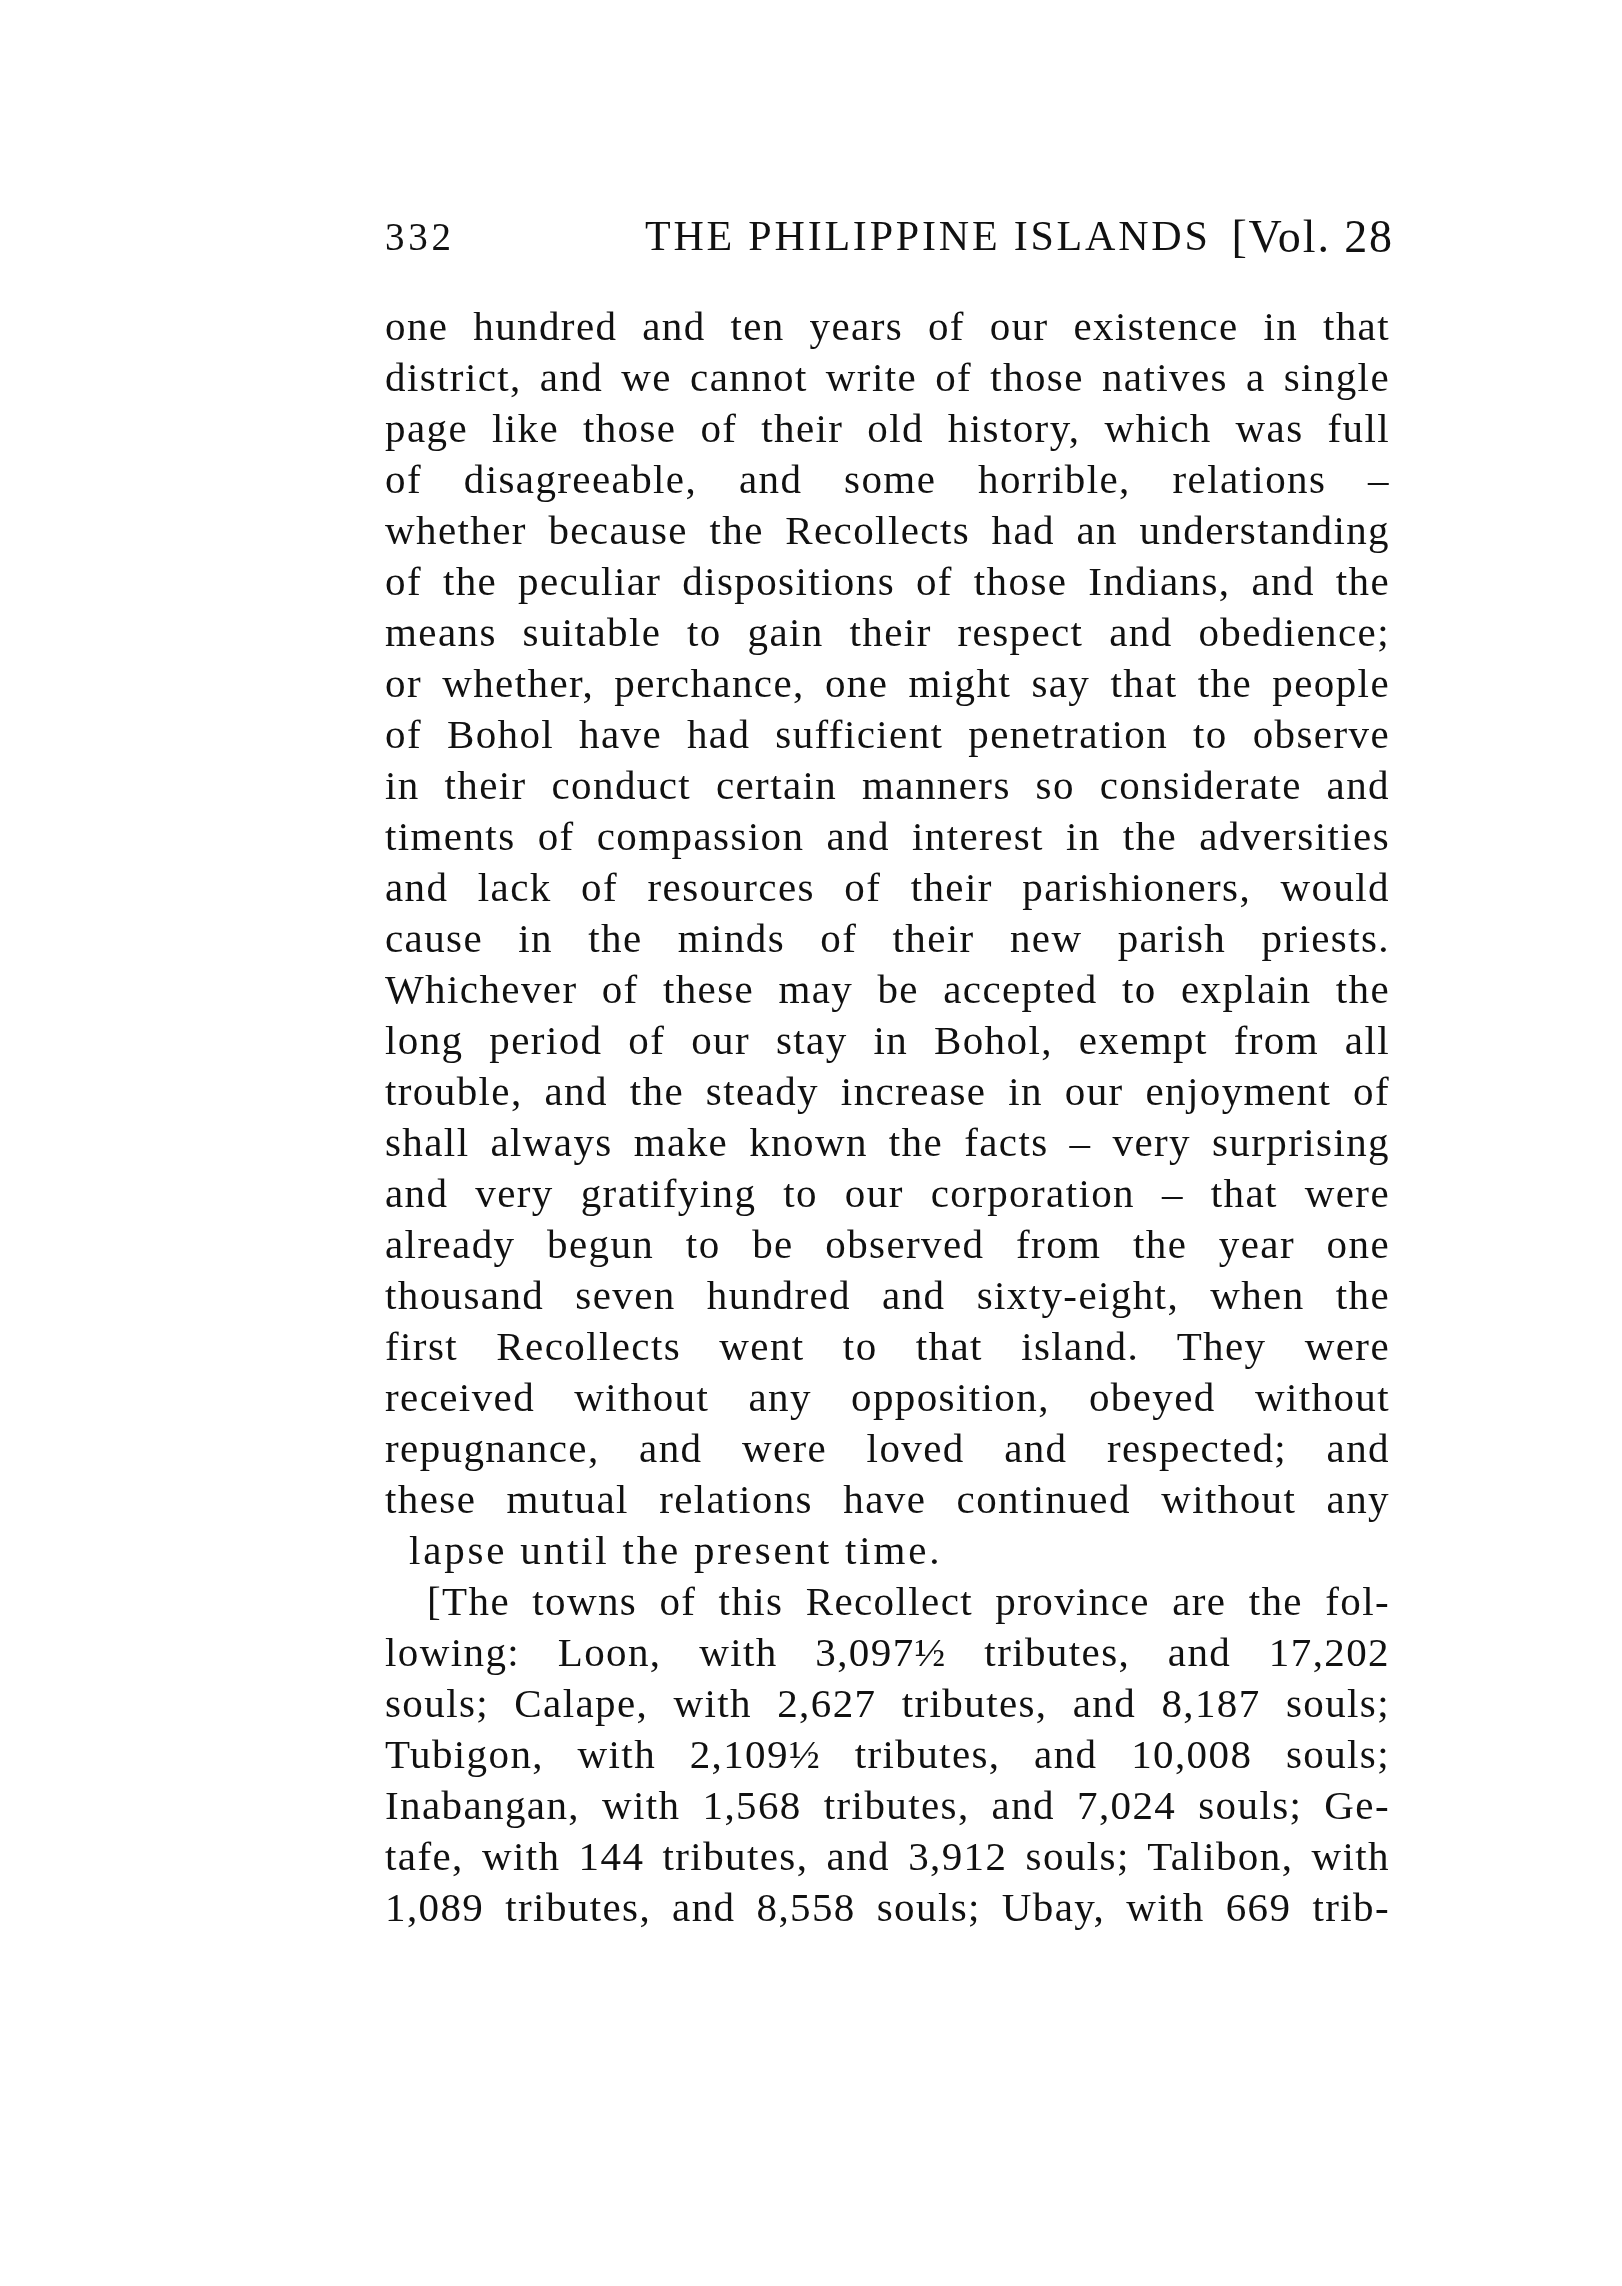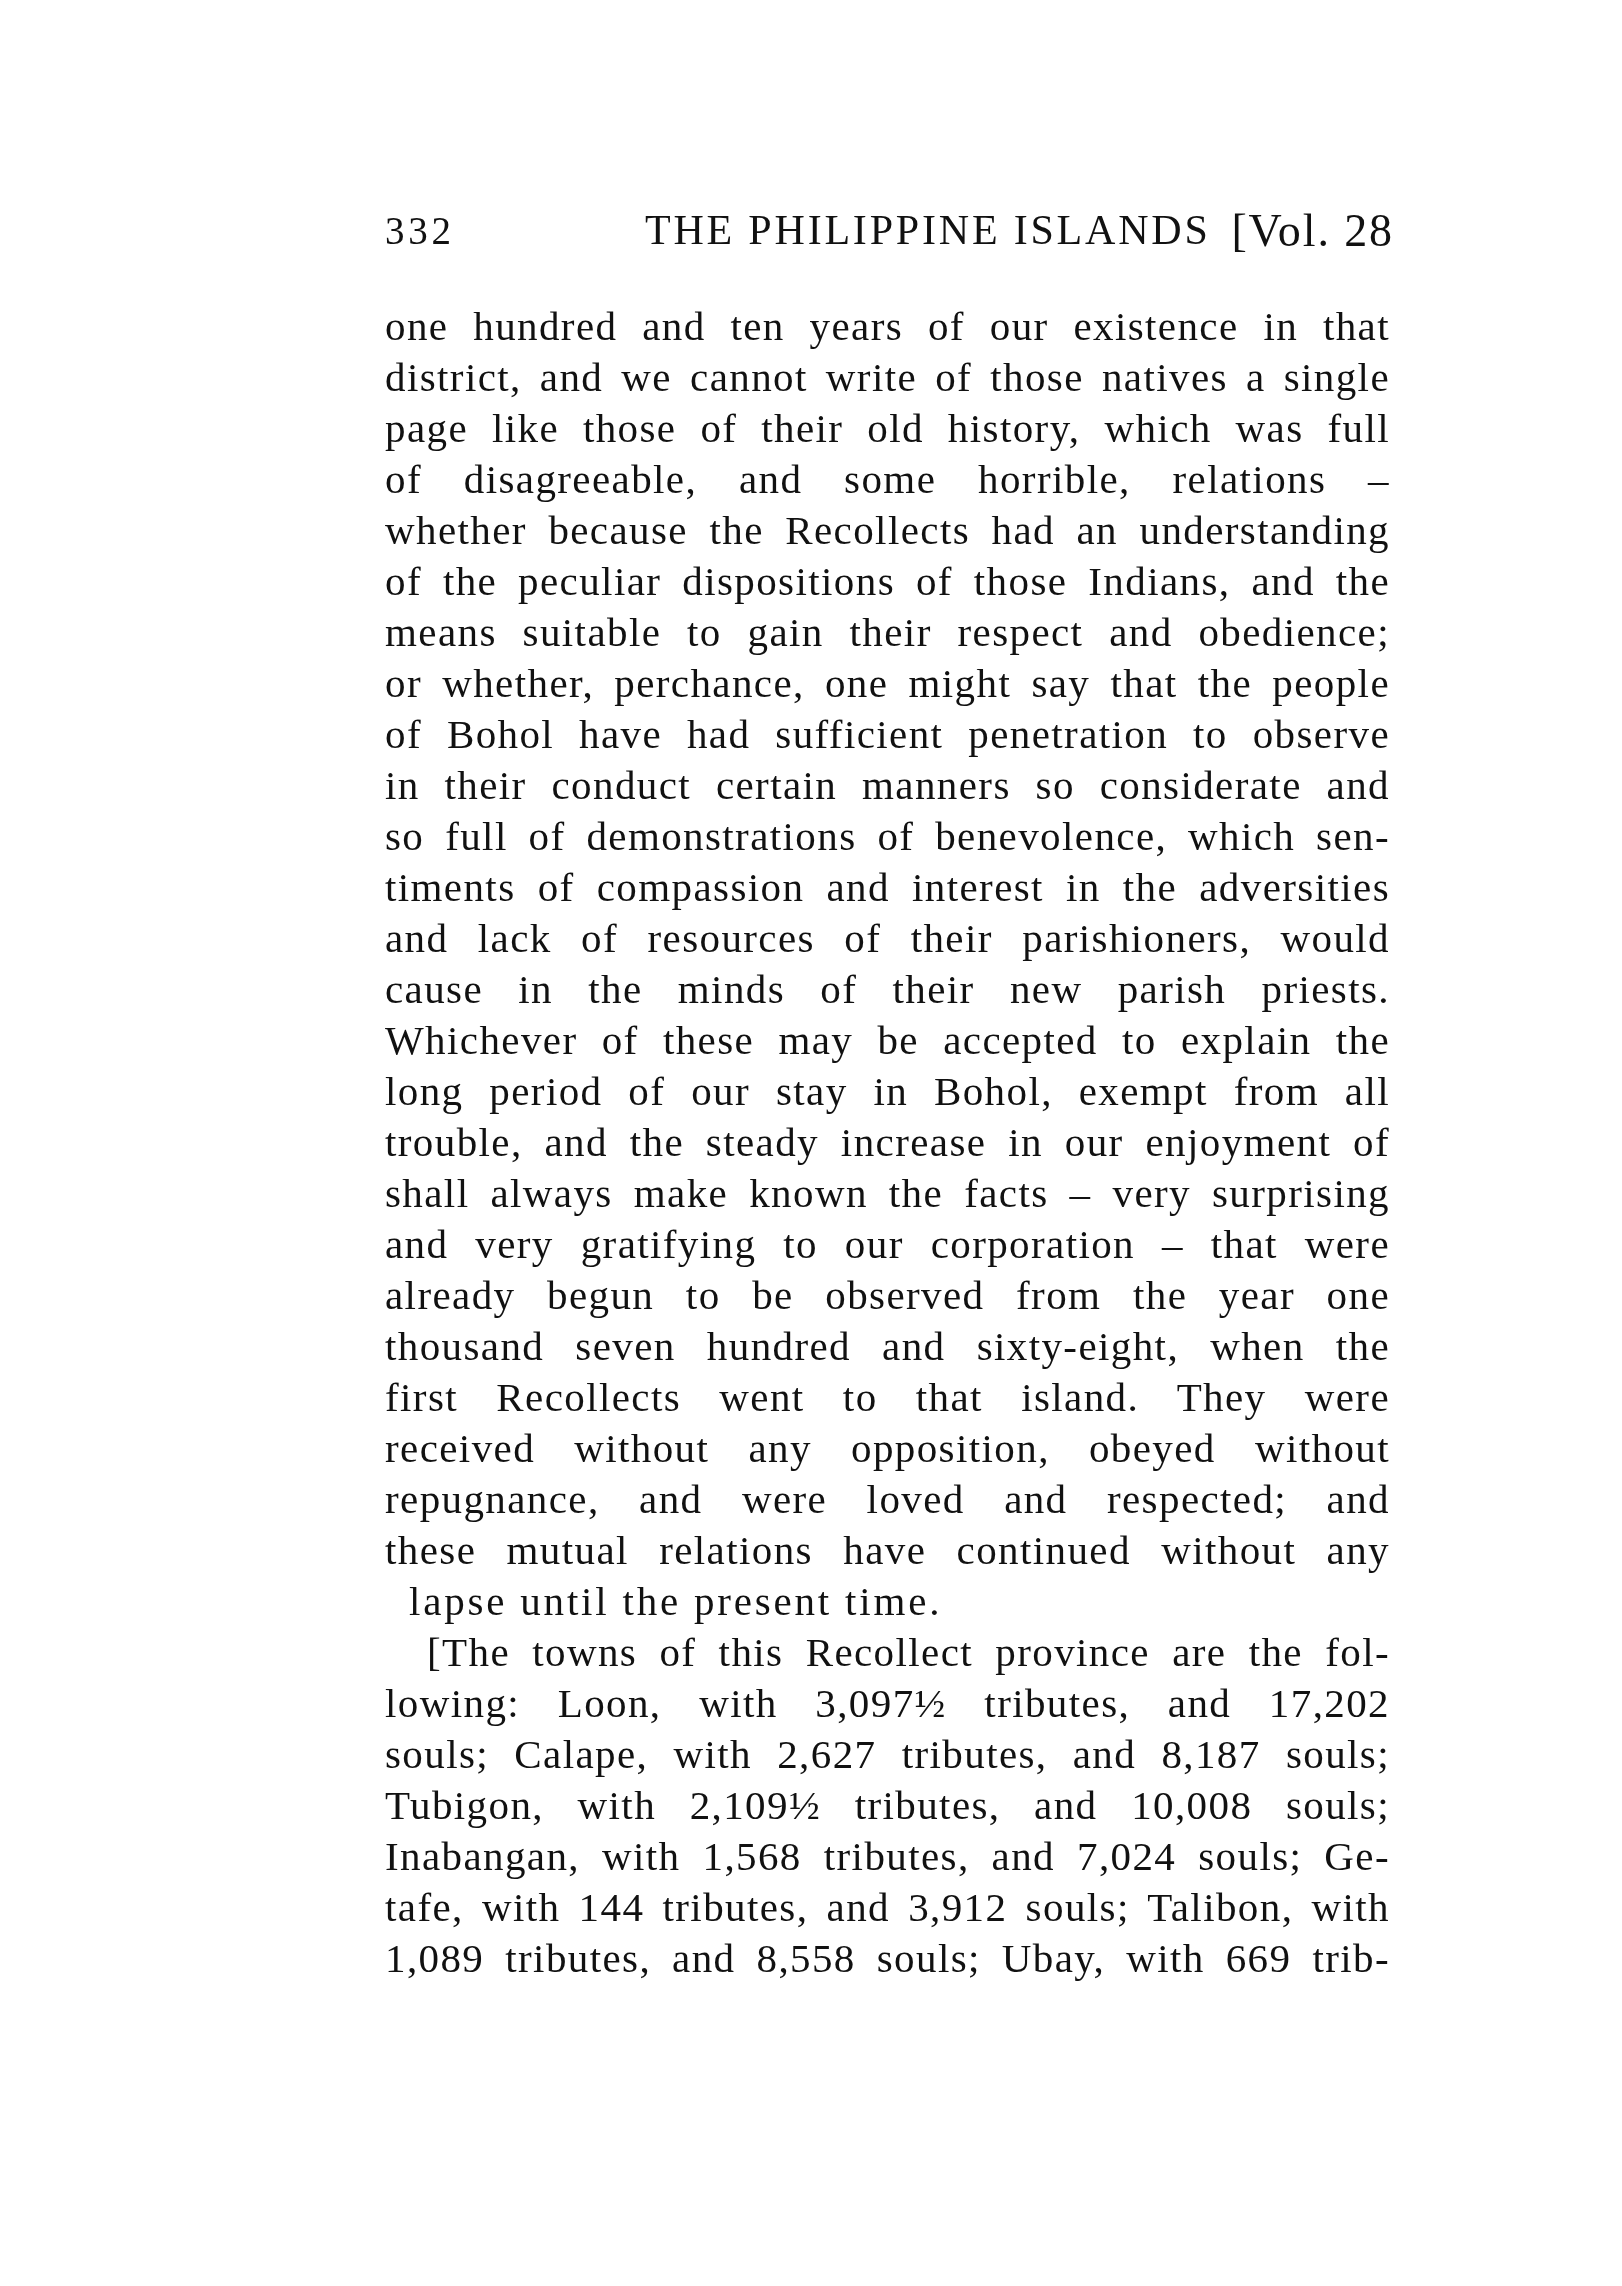--- a/index.html
+++ b/index.html
@@ -1,19 +1,19 @@
 <!DOCTYPE html>
 <html style="font-size:15px"><head>
 <meta charset="utf-8">
 <style>
   html, body { margin: 0; padding: 0; background: #ffffff; }
   body { width: 1622px; height: 2286px; position: relative; overflow: hidden; color: #111111; }
   .page { position: absolute; left: 0; top: 0; width: 1622px; height: 2286px; background: #ffffff; }
   .running-head {
-    position: absolute; left: 385px; top: 212px; width: 1009px; height: 37px;
+    position: absolute; left: 385px; top: 218px; width: 1009px; height: 37px;
     font-family: "Liberation Serif", "DejaVu Serif", serif; line-height: 37px;
   }
   .folio { position: absolute; left: 0; top: 0; font-size: 39px; letter-spacing: 3.7px; }
   .head-title {
     position: absolute; left: 260px; top: 0; width: 489px; text-align: center;
     font-size: 42px; letter-spacing: 2.8px; white-space: nowrap; transform-origin: left center;
   }
   .volume { position: absolute; right: 0; top: 0; font-size: 46px; letter-spacing: 1.9px; white-space: nowrap; }
   .body-text {
     position: absolute; left: 385px; top: 301px; width: 1005px;
@@ -40,21 +40,20 @@
     <span class="line">one hundred and ten years of our existence in that</span>
     <span class="line">district, and we cannot write of those natives a single</span>
     <span class="line">page like those of their old history, which was full</span>
     <span class="line">of disagreeable, and some horrible, relations –</span>
     <span class="line">whether because the Recollects had an understanding</span>
     <span class="line">of the peculiar dispositions of those Indians, and the</span>
     <span class="line">means suitable to gain their respect and obedience;</span>
     <span class="line">or whether, perchance, one might say that the people</span>
     <span class="line">of Bohol have had sufficient penetration to observe</span>
     <span class="line">in their conduct certain manners so considerate and</span>
-    <span class="line">so full of demonstrations of benevolence, which sen-</span>
     <span class="line">timents of compassion and interest in the adversities</span>
     <span class="line">and lack of resources of their parishioners, would</span>
     <span class="line">cause in the minds of their new parish priests.</span>
     <span class="line">Whichever of these may be accepted to explain the</span>
     <span class="line">long period of our stay in Bohol, exempt from all</span>
     <span class="line">trouble, and the steady increase in our enjoyment of</span>
     <span class="line">shall always make known the facts – very surprising</span>
     <span class="line">and very gratifying to our corporation – that were</span>
     <span class="line">already begun to be observed from the year one</span>
     <span class="line">thousand seven hundred and sixty-eight, when the</span>

